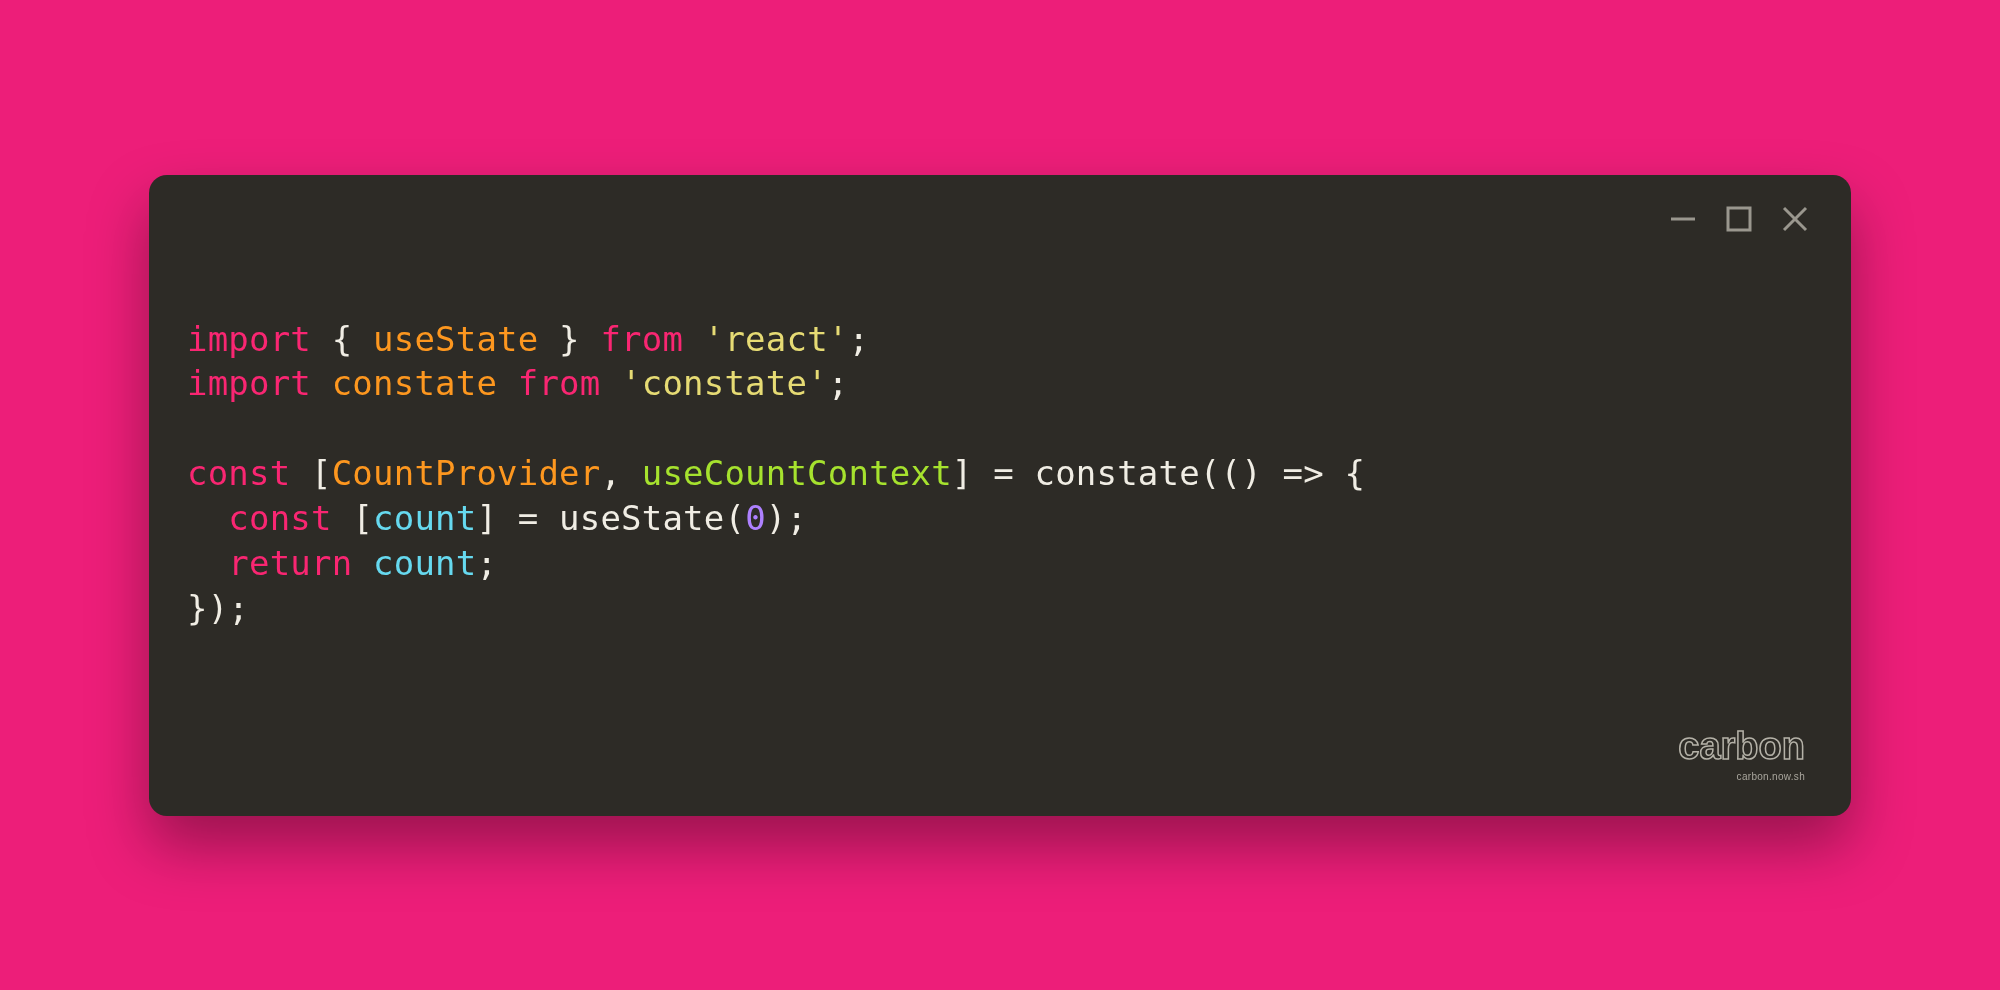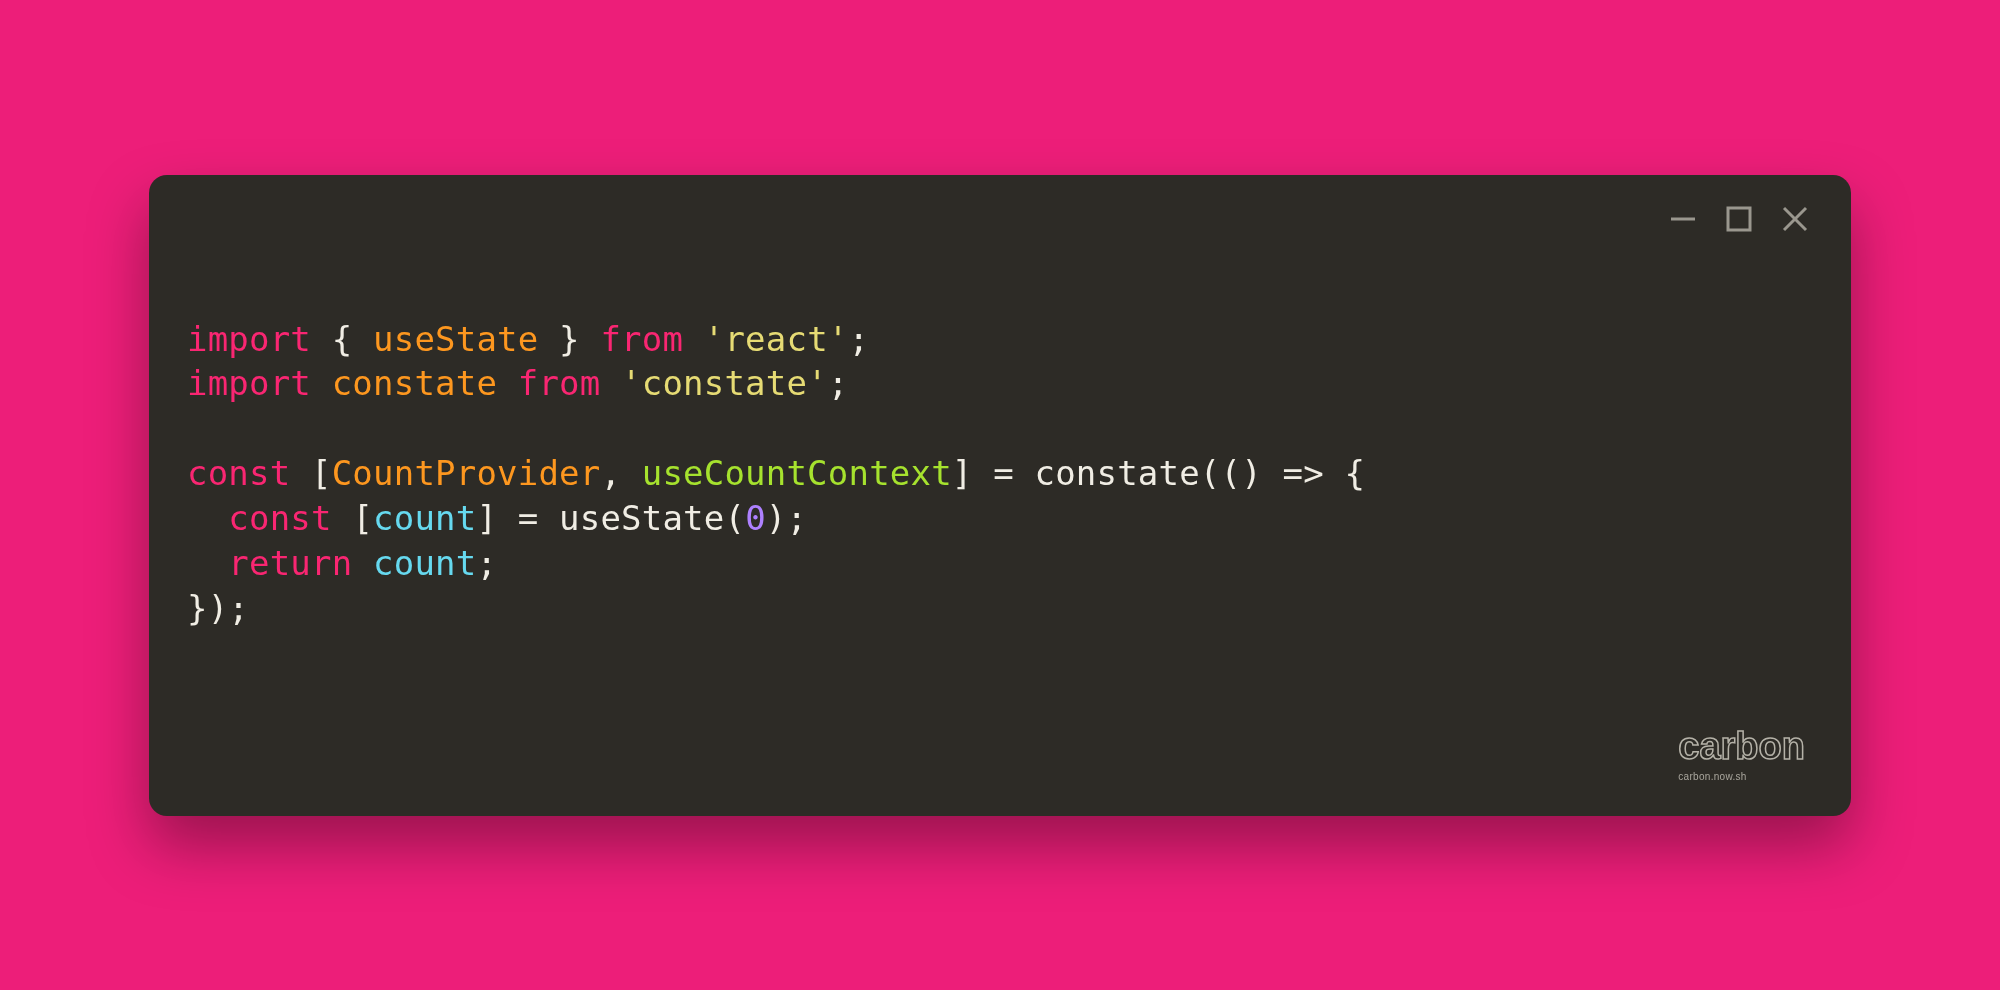--- a/index.html
+++ b/index.html
@@ -56,21 +56,21 @@
     .tk-class   { color: #fd971f; }
     .tk-func    { color: #a6e22e; }
     .tk-string  { color: #e6db74; }
     .tk-number  { color: #ae81ff; }
     .tk-var     { color: #66d9ef; }
 
     .branding {
       position: absolute;
       bottom: 34px;
       right: 46px;
-      text-align: left;
+      text-align: right;
       color: #a9a69d;
     }
 
     .branding .logo {
       font-family: Arial, Helvetica, sans-serif;
       font-size: 38px;
       font-weight: 700;
       -webkit-text-stroke: 1.5px #b5b2a8;
       color: transparent;
       letter-spacing: 0px;

